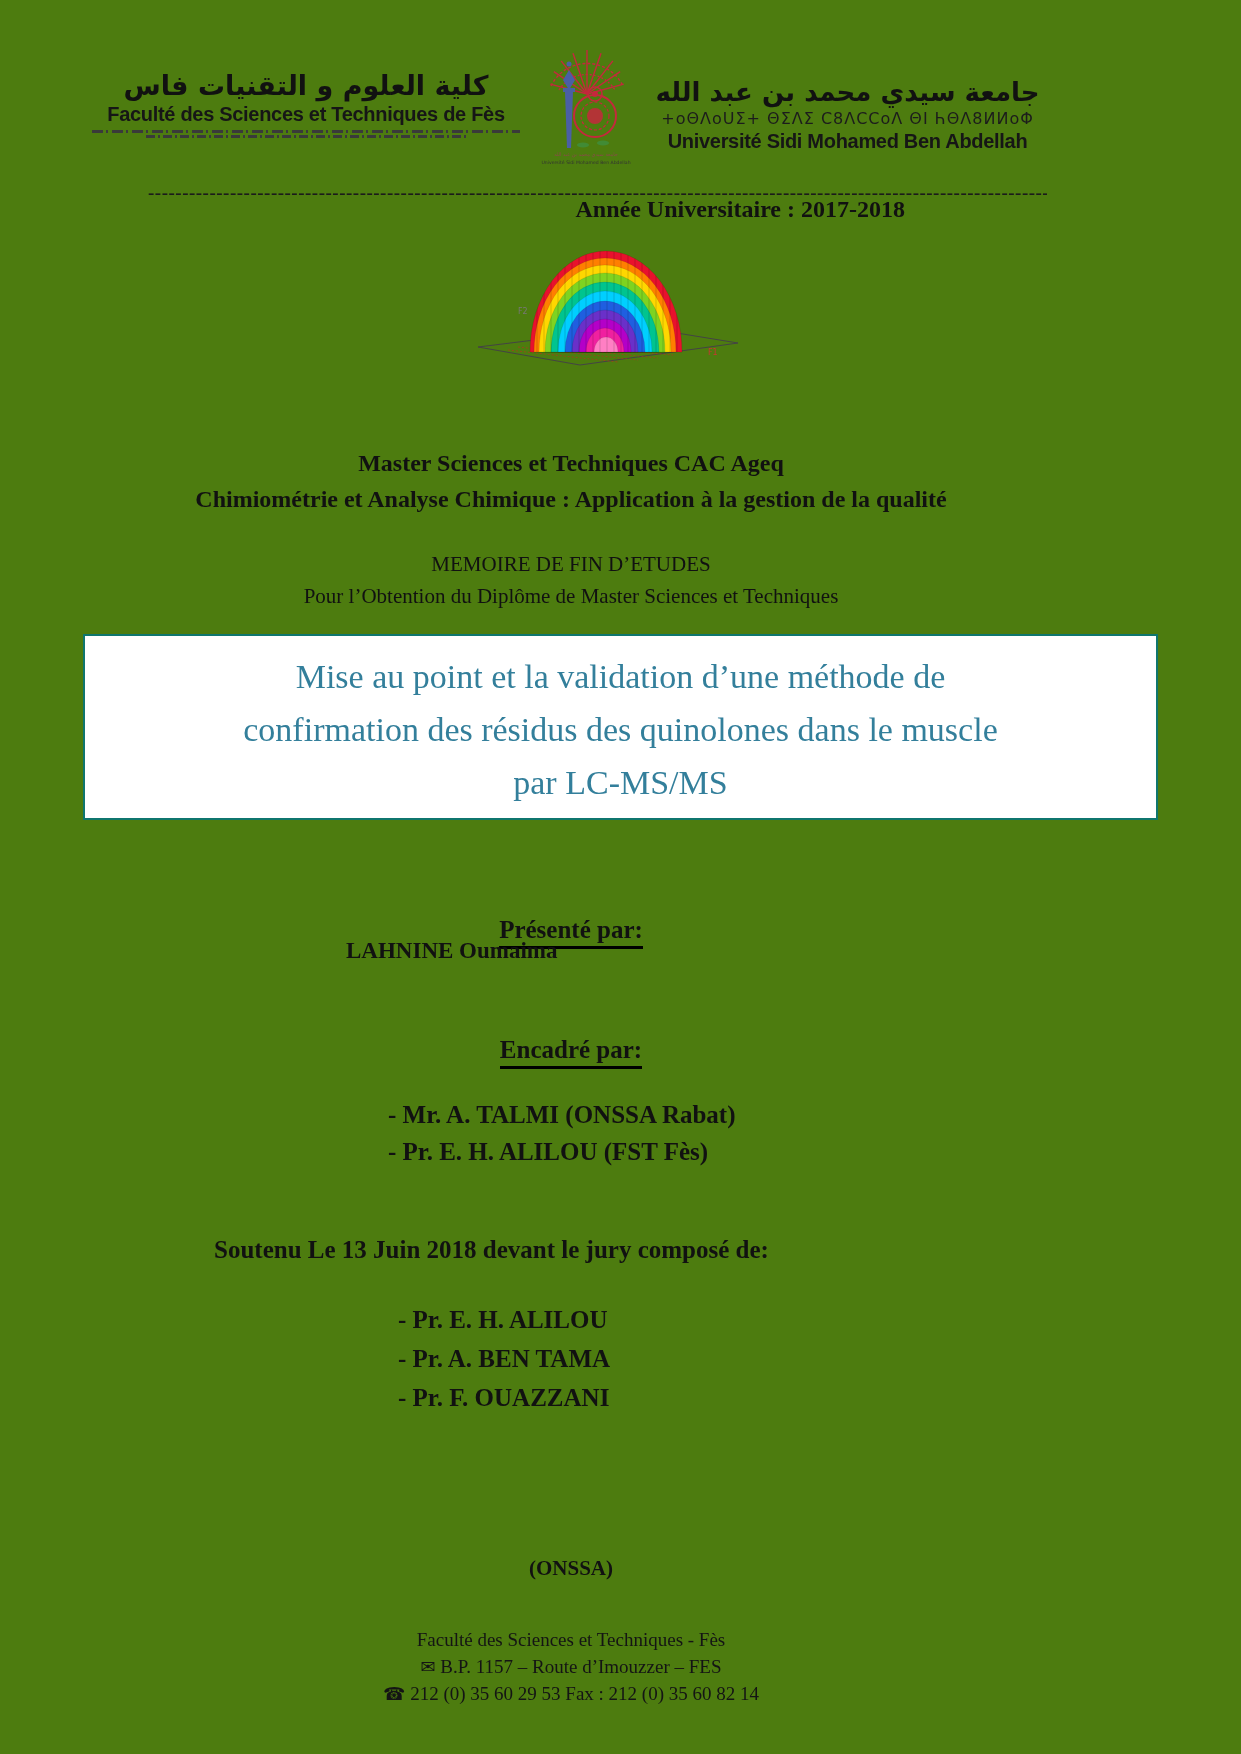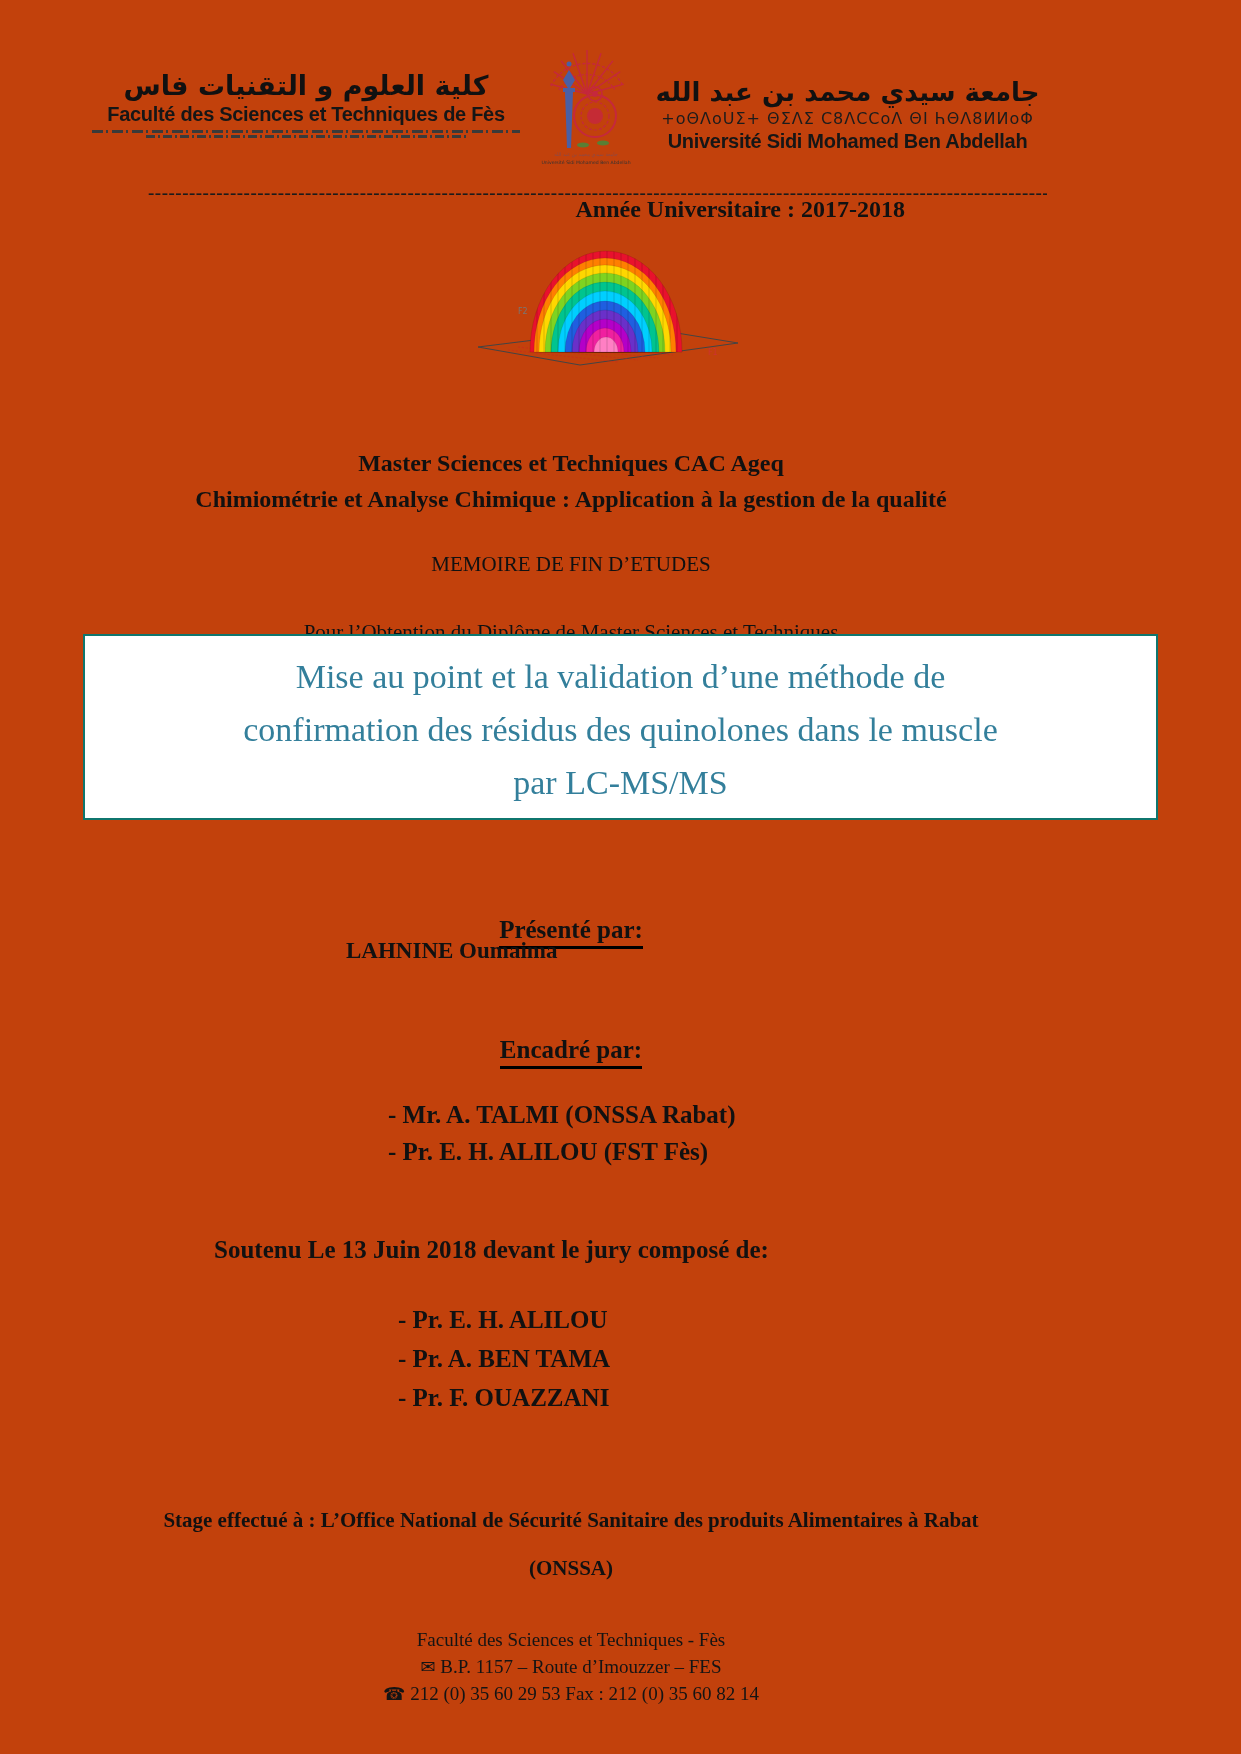--- a/index.html
+++ b/index.html
@@ -1,20 +1,20 @@
 <!DOCTYPE html>
 <html><head>
 <meta charset="utf-8">
 <style>
   html,body{margin:0;padding:0;background:#888;}
   .page{
     position:relative;
     width:1241px;height:1754px;
     margin:0 auto;
-    background:#c2410c;
+    background:#4d7c0f;
     font-family:"Liberation Serif", serif;
     color:#111;
     overflow:hidden;
   }
   .abs{position:absolute;}
   .center{text-align:center;width:1142px;left:0;}
   .sans{font-family:"Liberation Sans", sans-serif;}
   .arabic{font-family:"DejaVu Sans", sans-serif;direction:rtl;}
   .tifinagh{font-family:"DejaVu Sans", sans-serif;letter-spacing:1px;}
 
@@ -176,21 +176,21 @@
       </g>
       <text x="50" y="80" font-size="8" fill="#777" font-family="DejaVu Sans, sans-serif">F2</text>
       <text x="240" y="121" font-size="8" fill="#cc3333" font-family="DejaVu Sans, sans-serif">F1</text>
     </svg>
   </div>
 
   <div class="abs center program" style="top:450px;">Master Sciences et Techniques CAC Ageq</div>
   <div class="abs center program" style="top:486px;">Chimiométrie et Analyse Chimique : Application à la gestion de la qualité</div>
 
   <div class="abs center mem" style="top:552px;">MEMOIRE DE FIN D’ETUDES</div>
-  <div class="abs center mem" style="top:584px;margin-top:36px;">Pour l’Obtention du Diplôme de Master Sciences et Techniques</div>
+  <div class="abs center mem" style="top:584px;">Pour l’Obtention du Diplôme de Master Sciences et Techniques</div>
 
   <div class="abs titlebox">
     <div>Mise au point et la validation d’une méthode de</div>
     <div>confirmation des résidus des quinolones dans le muscle</div>
     <div>par LC-MS/MS</div>
   </div>
 
   <div class="abs center" style="top:916px;">
     <span class="ul-head">Présenté par:</span>
   </div>
@@ -204,21 +204,20 @@
     <div>-  Pr. E. H. ALILOU (FST Fès)</div>
   </div>
 
   <div class="abs soutenu">Soutenu Le 13 Juin 2018  devant le jury composé de:</div>
   <div class="abs jury">
     <div>- Pr. E. H. ALILOU</div>
     <div>- Pr. A. BEN TAMA</div>
     <div>- Pr. F. OUAZZANI</div>
   </div>
 
-  <div class="abs center stage" style="top:1508px;">Stage effectué à : L’Office National de Sécurité Sanitaire des produits Alimentaires à Rabat</div>
   <div class="abs center stage" style="top:1556px;text-align:center;">(ONSSA)</div>
 
   <div class="abs center footer">
     <div>Faculté des Sciences et Techniques -  Fès</div>
     <div>
       <span class="icon">✉</span>
       <span>B.P. 1157 – Route d’Imouzzer – FES</span>
     </div>
     <div>
       <span class="icon">☎</span>

